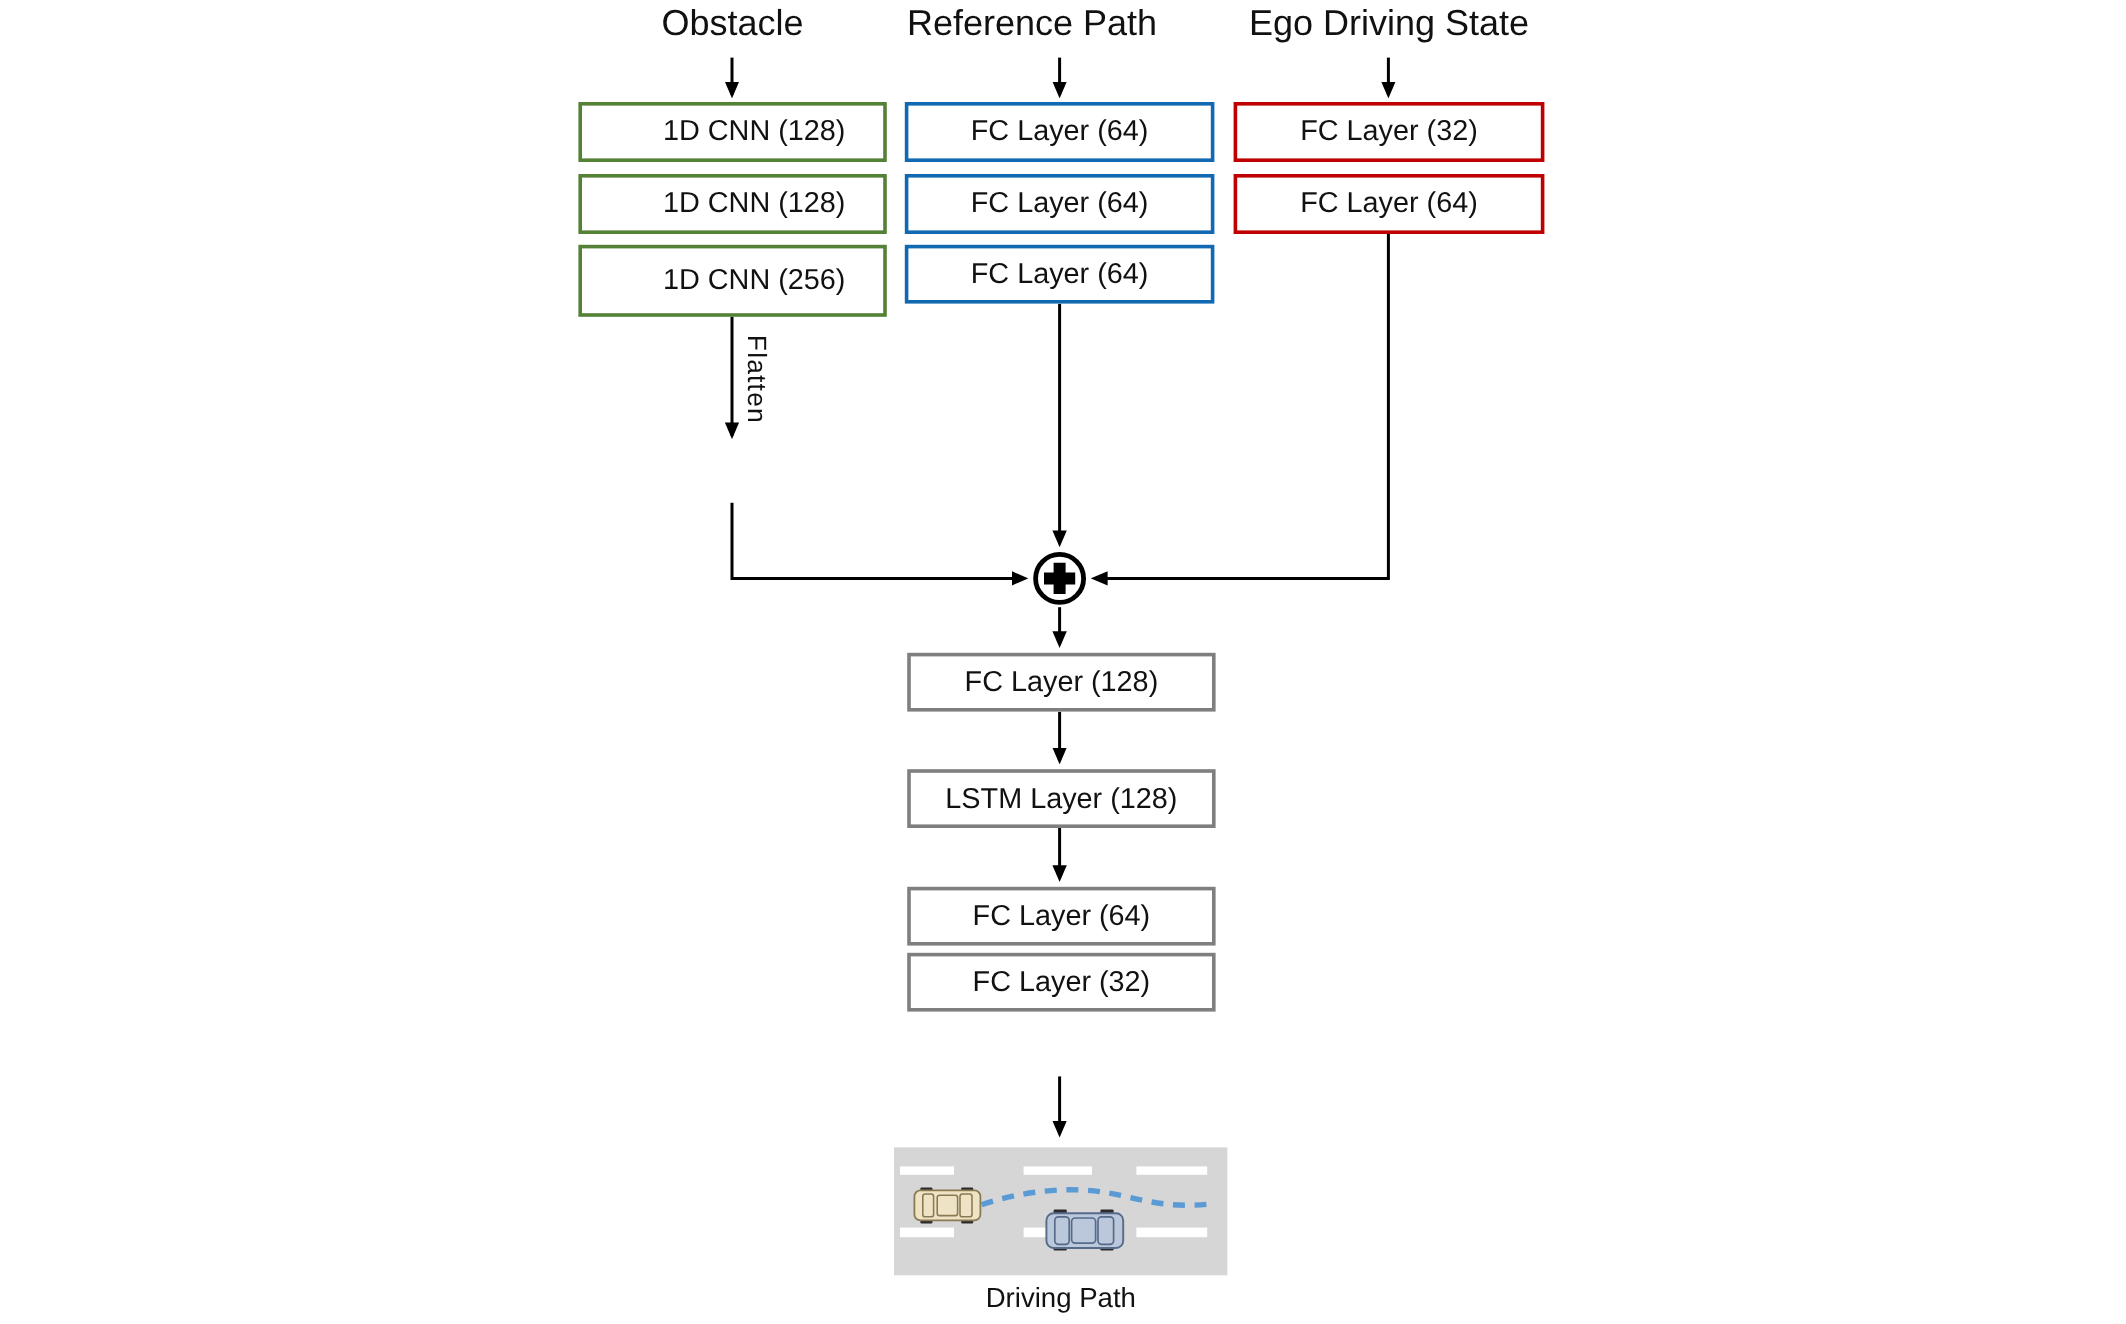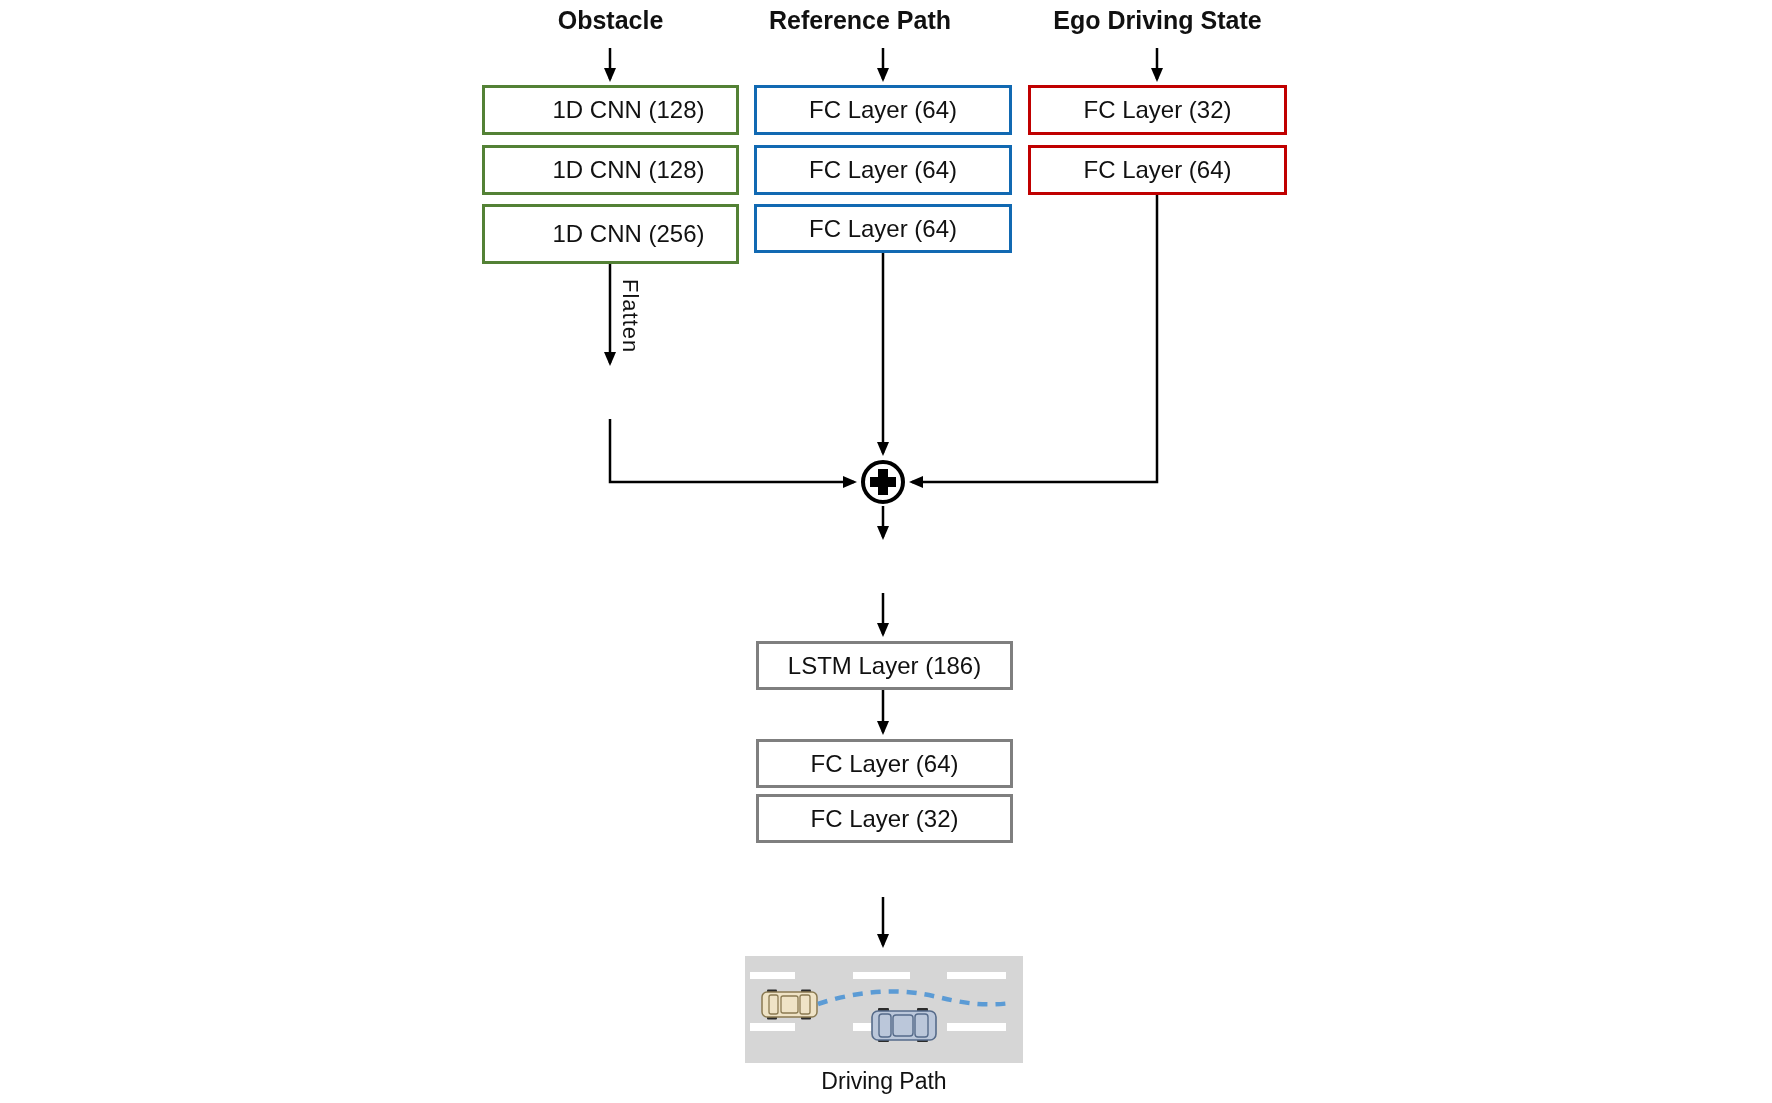--- a/index.html
+++ b/index.html
@@ -6,21 +6,21 @@
     --green:#538135; --blue:#1169B2; --red:#C00000; --gray:#7F7F7F;
     --line:#000000; --road:#D6D6D6; --path-blue:#5B9BD5; --text:#111111;
   }
   html,body{margin:0;padding:0;background:#ffffff;}
   #canvas{
     position:relative; width:1772px; height:1103px; background:#ffffff;
     font-family:"Liberation Sans", sans-serif; color:var(--text); overflow:hidden;
   }
   .col-title{
     position:absolute; height:30px; display:flex; align-items:center; justify-content:center;
-    font-size:25px; color:var(--text); white-space:nowrap;font-weight:bold;
+    font-size:30px; color:var(--text); white-space:nowrap;
   }
   .nbox{
     position:absolute; box-sizing:border-box; background:#ffffff;
     display:flex; align-items:center; justify-content:center;
     font-size:24px; color:var(--text); white-space:nowrap; z-index:2;
   }
   .b-green{border:3px solid var(--green);padding-left:36px;}
   .b-blue{border:3px solid var(--blue);}
   .b-red{border:3px solid var(--red);}
   .b-gray{border:3px solid var(--gray);}
@@ -78,21 +78,22 @@
   <div class="nbox b-green w-green" style="top:204px; height:60px;">1D CNN (256)</div>
   <div id="flatten-label">Flatten</div>
 
   <div class="nbox b-blue w-blue" style="top:85px;  height:50px;">FC Layer (64)</div>
   <div class="nbox b-blue w-blue" style="top:145px; height:50px;">FC Layer (64)</div>
   <div class="nbox b-blue w-blue" style="top:204px; height:49px;">FC Layer (64)</div>
 
   <div class="nbox b-red w-red" style="top:85px;  height:50px;">FC Layer (32)</div>
   <div class="nbox b-red w-red" style="top:145px; height:50px;">FC Layer (64)</div>
 
-  <div class="nbox b-gray w-trunk" style="top:641px; height:49px;">LSTM Layer (186)</div>
+  <div class="nbox b-gray w-trunk" style="top:544px; height:49px;">FC Layer (128)</div>
+  <div class="nbox b-gray w-trunk" style="top:641px; height:49px;">LSTM Layer (128)</div>
   <div class="nbox b-gray w-trunk" style="top:739px; height:49px;">FC Layer (64)</div>
   <div class="nbox b-gray w-trunk" style="top:794px; height:49px;">FC Layer (32)</div>
 
   <svg id="road-scene" width="278" height="107" viewBox="0 0 278 107">
     <rect x="0" y="0" width="278" height="107" fill="#D6D6D6"></rect>
     <g fill="#ffffff">
       <rect x="5" y="16" width="45" height="7"></rect>
       <rect x="108" y="16" width="57" height="7"></rect>
       <rect x="202" y="16" width="59" height="7"></rect>
       <rect x="5" y="67" width="45" height="8"></rect>

